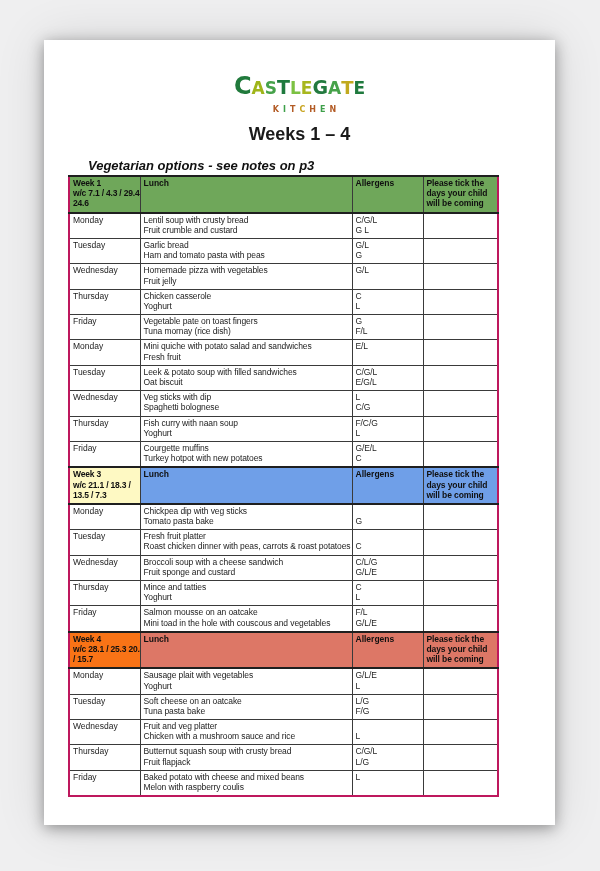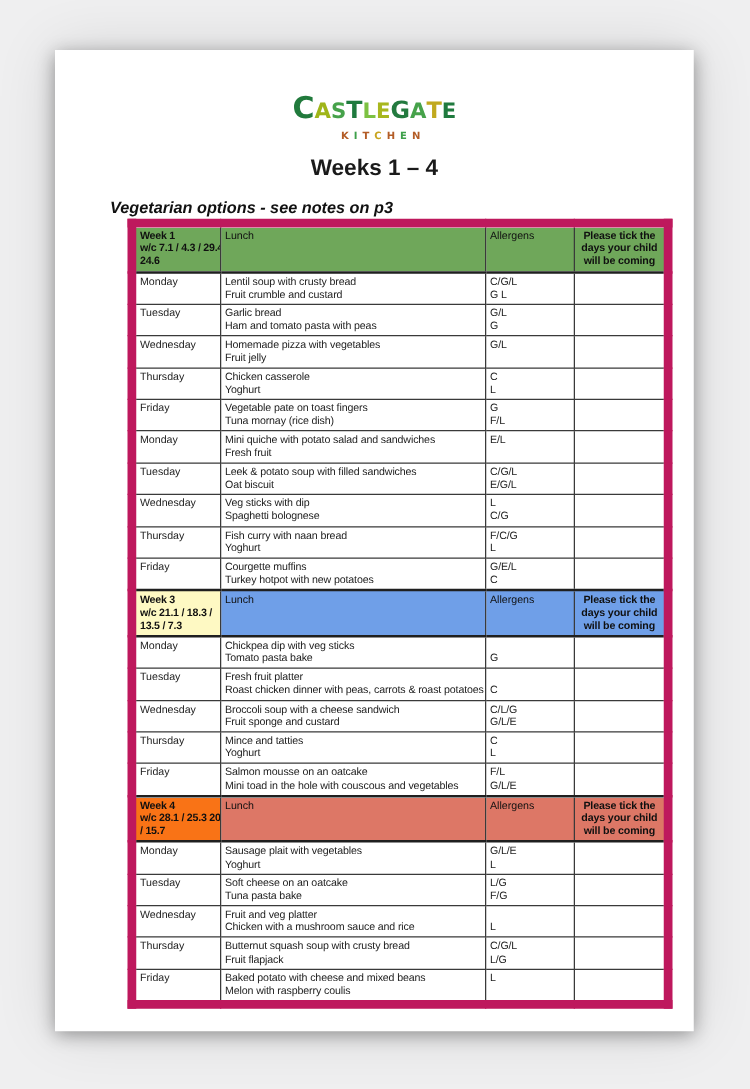--- a/index.html
+++ b/index.html
@@ -60,23 +60,23 @@
     margin: 13px 0 2px 44px;
     font-weight: bold;
     font-style: italic;
     font-size: 13px;
     color: #111;
   }
   
   table.menu {
     border-collapse: collapse;
     table-layout: fixed;
-    margin-left: 58px;
+    margin-left: 24px;
     width: 429px;
-    border: 7px solid #be185d;
+    border: 2px solid #be185d;
   }
   table.menu td {
     border: 1px solid #3a3a3a;
     vertical-align: top;
     padding: 1px 3px 3px 3px;
     font-size: 8.5px;
     line-height: 1.2;
     color: #1c1c1c;
     overflow: hidden;
   }
@@ -84,28 +84,27 @@
     border-top: 2px solid #1f1f1f;
     border-bottom: 2px solid #1f1f1f;
     color: #101010;
   }
   .week-label-line {
     font-weight: bold;
     white-space: nowrap;
     letter-spacing: -0.2px;
   }
   td.col-header {
-    font-weight: normal;
+    font-weight: bold;
     font-size: 9px;
   }
   td.tick-header {
     font-weight: bold;
     font-size: 8.3px;
     letter-spacing: -0.1px;
-    text-align: center;
   }
   .cell-line { min-height: 1.2em; }
   .meal-line, .allergen-line {
     white-space: nowrap;
     letter-spacing: -0.1px;
   }
 </style>
 </head>
 <body>
 
@@ -231,21 +230,21 @@
             </td>
             <td class="allergen-cell">
               <div class="allergen-line cell-line">L</div>
               <div class="allergen-line cell-line">C/G</div>
             </td>
             <td class="tick-cell"></td>
           </tr>
           <tr class="day-row">
             <td class="day-cell">Thursday</td>
             <td class="lunch-cell">
-              <div class="meal-line cell-line">Fish curry with naan bread</div>
+              <div class="meal-line cell-line">Fish curry with naan soup</div>
               <div class="meal-line cell-line">Yoghurt</div>
             </td>
             <td class="allergen-cell">
               <div class="allergen-line cell-line">F/C/G</div>
               <div class="allergen-line cell-line">L</div>
             </td>
             <td class="tick-cell"></td>
           </tr>
           <tr class="day-row">
             <td class="day-cell">Friday</td>

